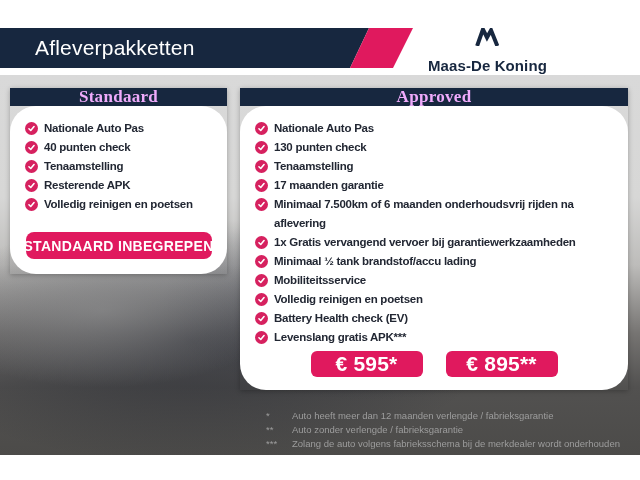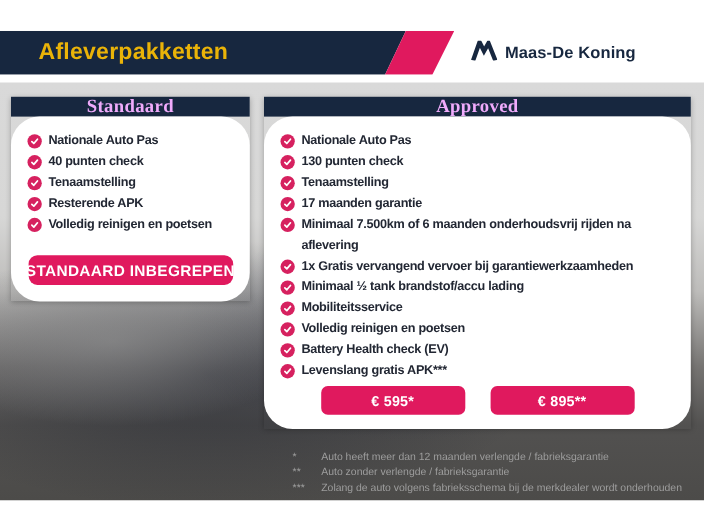--- a/index.html
+++ b/index.html
@@ -10,24 +10,24 @@
   .bg{position:absolute;left:0;top:75px;width:640px;height:380px;
       background:
         radial-gradient(ellipse 260px 110px at 16% 62%, rgba(150,150,150,.55), rgba(150,150,150,0) 70%),
         radial-gradient(ellipse 420px 170px at 30% 70%, rgba(22,26,38,.5), rgba(22,26,38,0) 72%),
         radial-gradient(ellipse 300px 140px at 58% 60%, rgba(40,46,66,.35), rgba(40,46,66,0) 70%),
         linear-gradient(180deg,#d9d9d9 0%,#d7d7d6 32%,#bdbcba 50%,#767472 68%,#525150 82%,#4c4b49 100%);}
 
   
   .band{position:absolute;left:0;top:28px;width:369px;height:40px;background:#17273f;
         clip-path:polygon(0 0,100% 0,calc(100% - 19px) 100%,0 100%);display:flex;align-items:center;}
-  .band .title{color:#eab308;font-size:21px;font-weight:bold;letter-spacing:.2px;padding-left:35px;}
+  .band .title{color:#ffffff;font-size:21px;font-weight:normal;letter-spacing:.2px;padding-left:35px;}
   .slash{position:absolute;left:350px;top:28px;width:63px;height:40px;background:#e0195e;
          clip-path:polygon(19px 0,63px 0,43px 100%,0 100%);}
-  .brand{position:absolute;left:428px;top:28px;height:40px;display:flex;align-items:center;gap:7px;}
+  .brand{position:absolute;left:428px;top:28px;height:40px;display:flex;align-items:center;gap:7px;flex-direction:column;}
   .brand .name{color:#17273f;font-size:15px;font-weight:800;letter-spacing:.1px;}
 
   
   .card{position:absolute;top:88px;box-shadow:0 1px 5px rgba(0,0,0,.28);}
   .card .card-header{height:18px;background:#17273f;color:#f0abfc;display:flex;align-items:center;justify-content:center;
         font-size:17px;font-weight:bold;letter-spacing:.3px;font-family:Liberation Serif, serif;}
   .card .card-body{position:relative;background:#ffffff;border-radius:26px;}
   .card.standaard{left:10px;width:217px;}
   .card.standaard .card-body{height:168px;}
   .card.approved{left:240px;width:388px;}
@@ -37,21 +37,21 @@
   ul.features li{display:flex;align-items:flex-start;gap:6px;min-height:19px;line-height:19px;
         font-size:11.5px;font-weight:bold;letter-spacing:-0.25px;color:#222733;}
   .check{flex:0 0 13px;width:13px;height:13px;margin-top:3px;border-radius:50%;background:#d6215f;
         display:inline-flex;align-items:center;justify-content:center;}
   .check svg{display:block;}
 
   .pill{background:#e0195e;color:#ffffff;font-weight:bold;display:flex;align-items:center;justify-content:center;cursor:pointer;}
   .btn-included{position:absolute;left:50%;transform:translateX(-50%);bottom:15px;width:186px;height:27px;
         border-radius:8px;font-size:14px;letter-spacing:.3px;white-space:nowrap;}
   .price-row{position:absolute;left:0;right:0;bottom:13px;display:flex;justify-content:center;gap:23px;}
-  .btn-price{width:131px;height:26px;border-radius:6px;font-size:13px;letter-spacing:.2px;}
+  .btn-price{width:112px;height:26px;border-radius:6px;font-size:21px;letter-spacing:.2px;}
 
   
   .footnotes{position:absolute;left:266px;top:409px;color:#9d9d9d;font-size:9.5px;line-height:14px;}
   .footnotes .row{display:flex;}
   .footnotes .marker{display:inline-block;width:26px;}
 
   .bottombar{position:absolute;left:0;top:455px;width:640px;height:25px;background:#ffffff;}
 </style>
 </head>
 <body>

